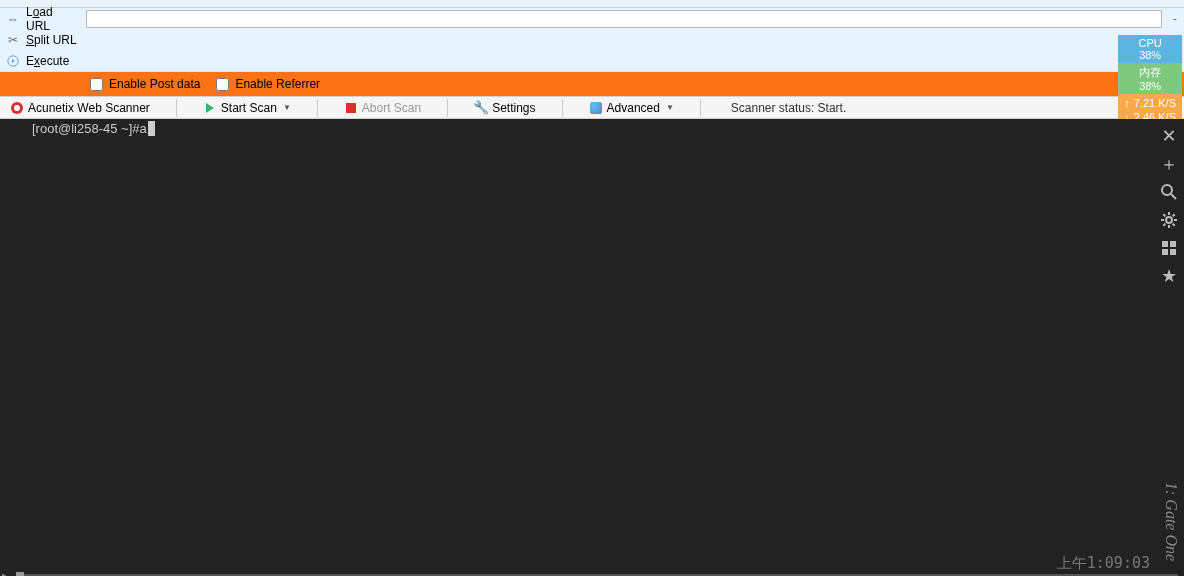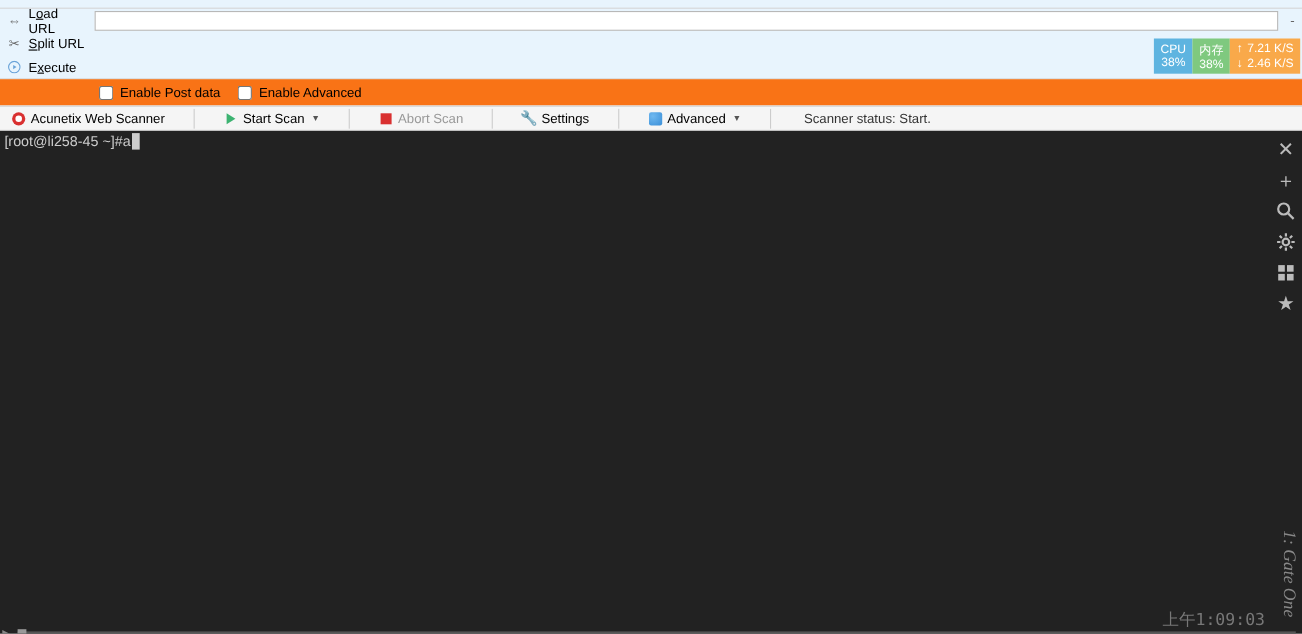--- a/index.html
+++ b/index.html
@@ -9,21 +9,21 @@
 
 .url-section { background: #e8f4fd; display: flex; }
 .url-buttons { width: 86px; }
 .url-btn { display: flex; align-items: center; height: 21px; padding: 0 6px; cursor: pointer; gap: 6px; }
 .url-btn .icon { width: 14px; display: flex; justify-content: center; align-items: center; }
 .url-btn .underline { text-decoration: underline; }
 .url-input-wrap { flex: 1; padding: 2px 4px 2px 0; }
 .url-input { width: 1076px; height: 18px; border: 1px solid #b8b8b8; background: #fff; padding: 0 4px; font-size: 12px; }
 .dash-right { width: 18px; text-align: center; line-height: 22px; color: #666; }
 
-.sys-monitor { position: absolute; right: 2px; top: 35px; display: flex; font-size: 11px; }
+.sys-monitor { position: absolute; right: 2px; top: 35px; display: flex; font-size: 11px; flex-direction: column; }
 .mon-cell { padding: 2px 6px; display: flex; flex-direction: column; align-items: center; justify-content: center; color: #fff; }
 .mon-cpu { background: #5eb4e0; }
 .mon-mem { background: #7fc97f; }
 .mon-net { background: #f9a94a; min-width: 58px; }
 .mon-net .row { display: flex; align-items: flex-start; gap: 4px; line-height: 14px; }
 .arrow-up::before { content: "↑"; }
 .arrow-down::before { content: "↓"; }
 
 .options-row { background: #f97316; height: 25px; display: flex; align-items: center; padding-left: 90px; gap: 16px; border-top: 1px solid #d8e8f5; }
 .chk { display: flex; align-items: center; gap: 6px; cursor: pointer; }
@@ -38,21 +38,21 @@
 .scanner-status { padding-left: 10px; color: #333; }
 
 .acunetix-icon { width: 12px; height: 12px; border-radius: 50%; background: #d93030; position: relative; }
 .acunetix-icon::after { content: ""; position: absolute; inset: 3px; background: #fff; border-radius: 50%; }
 .play-icon { width: 0; height: 0; border-left: 8px solid #3cb371; border-top: 5px solid transparent; border-bottom: 5px solid transparent; }
 .stop-icon { width: 10px; height: 10px; background: #d93030; }
 .wrench-icon { font-size: 13px; color: #999; }
 .adv-icon { width: 12px; height: 12px; background: radial-gradient(circle at 30% 30%, #6fb8f0, #3a8fd8); border-radius: 2px; }
 
 .terminal { position: relative; background: #222; height: 462px; width: 100%; color: #ccc; font-family: "Consolas", monospace; font-size: 13px; }
-.term-line { padding: 2px 4px; display: flex; align-items: center; }
+.term-line { padding: 2px 4px; display: flex; align-items: center; margin-left: 28px; }
 .term-cursor { display: inline-block; width: 7px; height: 15px; background: #ccc; margin-left: 1px; animation: blink 1s step-end infinite; }
 @keyframes blink { 50% { opacity: 0; } }
 
 .term-sidebar { position: absolute; right: 4px; top: 6px; display: flex; flex-direction: column; gap: 6px; align-items: center; }
 .side-icon { width: 22px; height: 22px; display: flex; align-items: center; justify-content: center; color: #bbb; cursor: pointer; font-size: 18px; }
 
 .term-label { position: absolute; right: 4px; bottom: 20px; color: #888; font-style: italic; font-family: serif; font-size: 16px; writing-mode: vertical-rl; }
 .term-time { position: absolute; right: 34px; bottom: 8px; color: #777; font-family: "Consolas", monospace; font-size: 15px; }
 
 .term-bottom { position: absolute; left: 0; bottom: 0; right: 0; height: 10px; display: flex; align-items: center; }
@@ -116,21 +116,21 @@
   </div>
 </div>
 
 <div class="options-row">
   <label class="chk">
     <input type="checkbox" style="">
     <span>Enable Post data</span>
   </label>
   <label class="chk">
     <input type="checkbox" style="">
-    <span>Enable Advanced</span>
+    <span>Enable Referrer</span>
   </label>
 </div>
 
 <div class="toolbar">
   <div class="tb-item">
     <span class="tb-icon">
         <span class="acunetix-icon"></span>
       </span>
     <span>Acunetix Web Scanner</span>
   </div>

